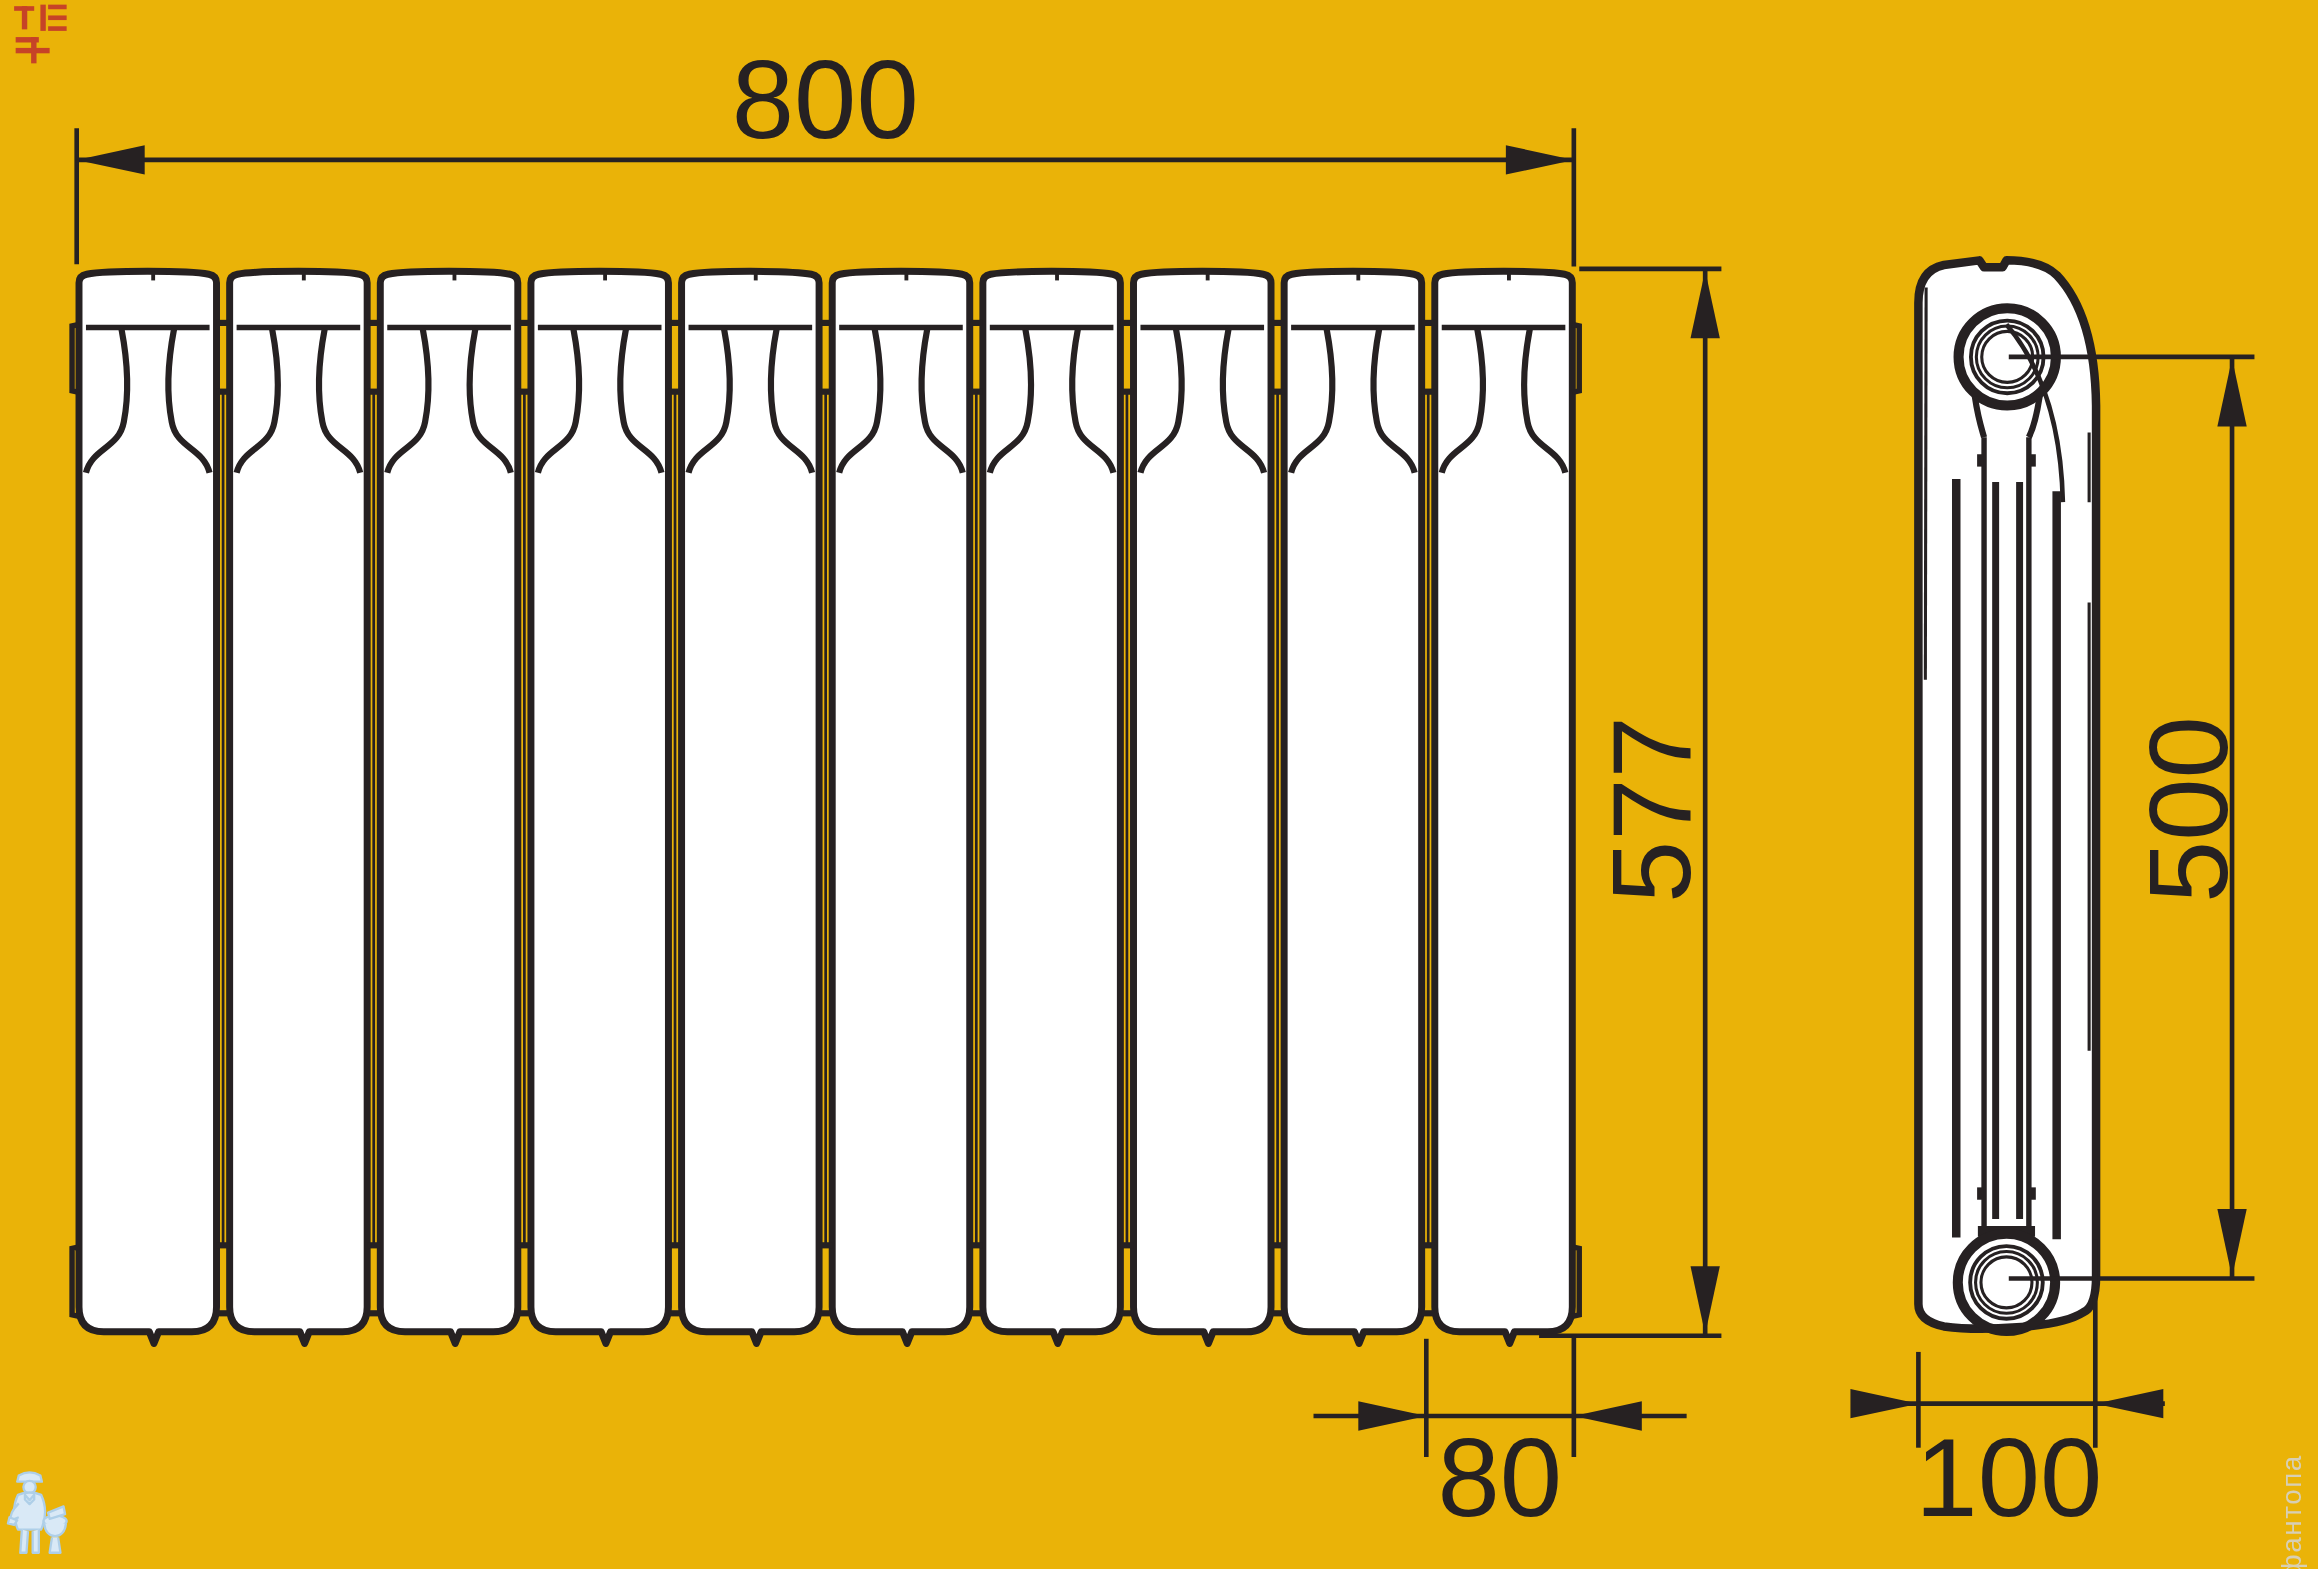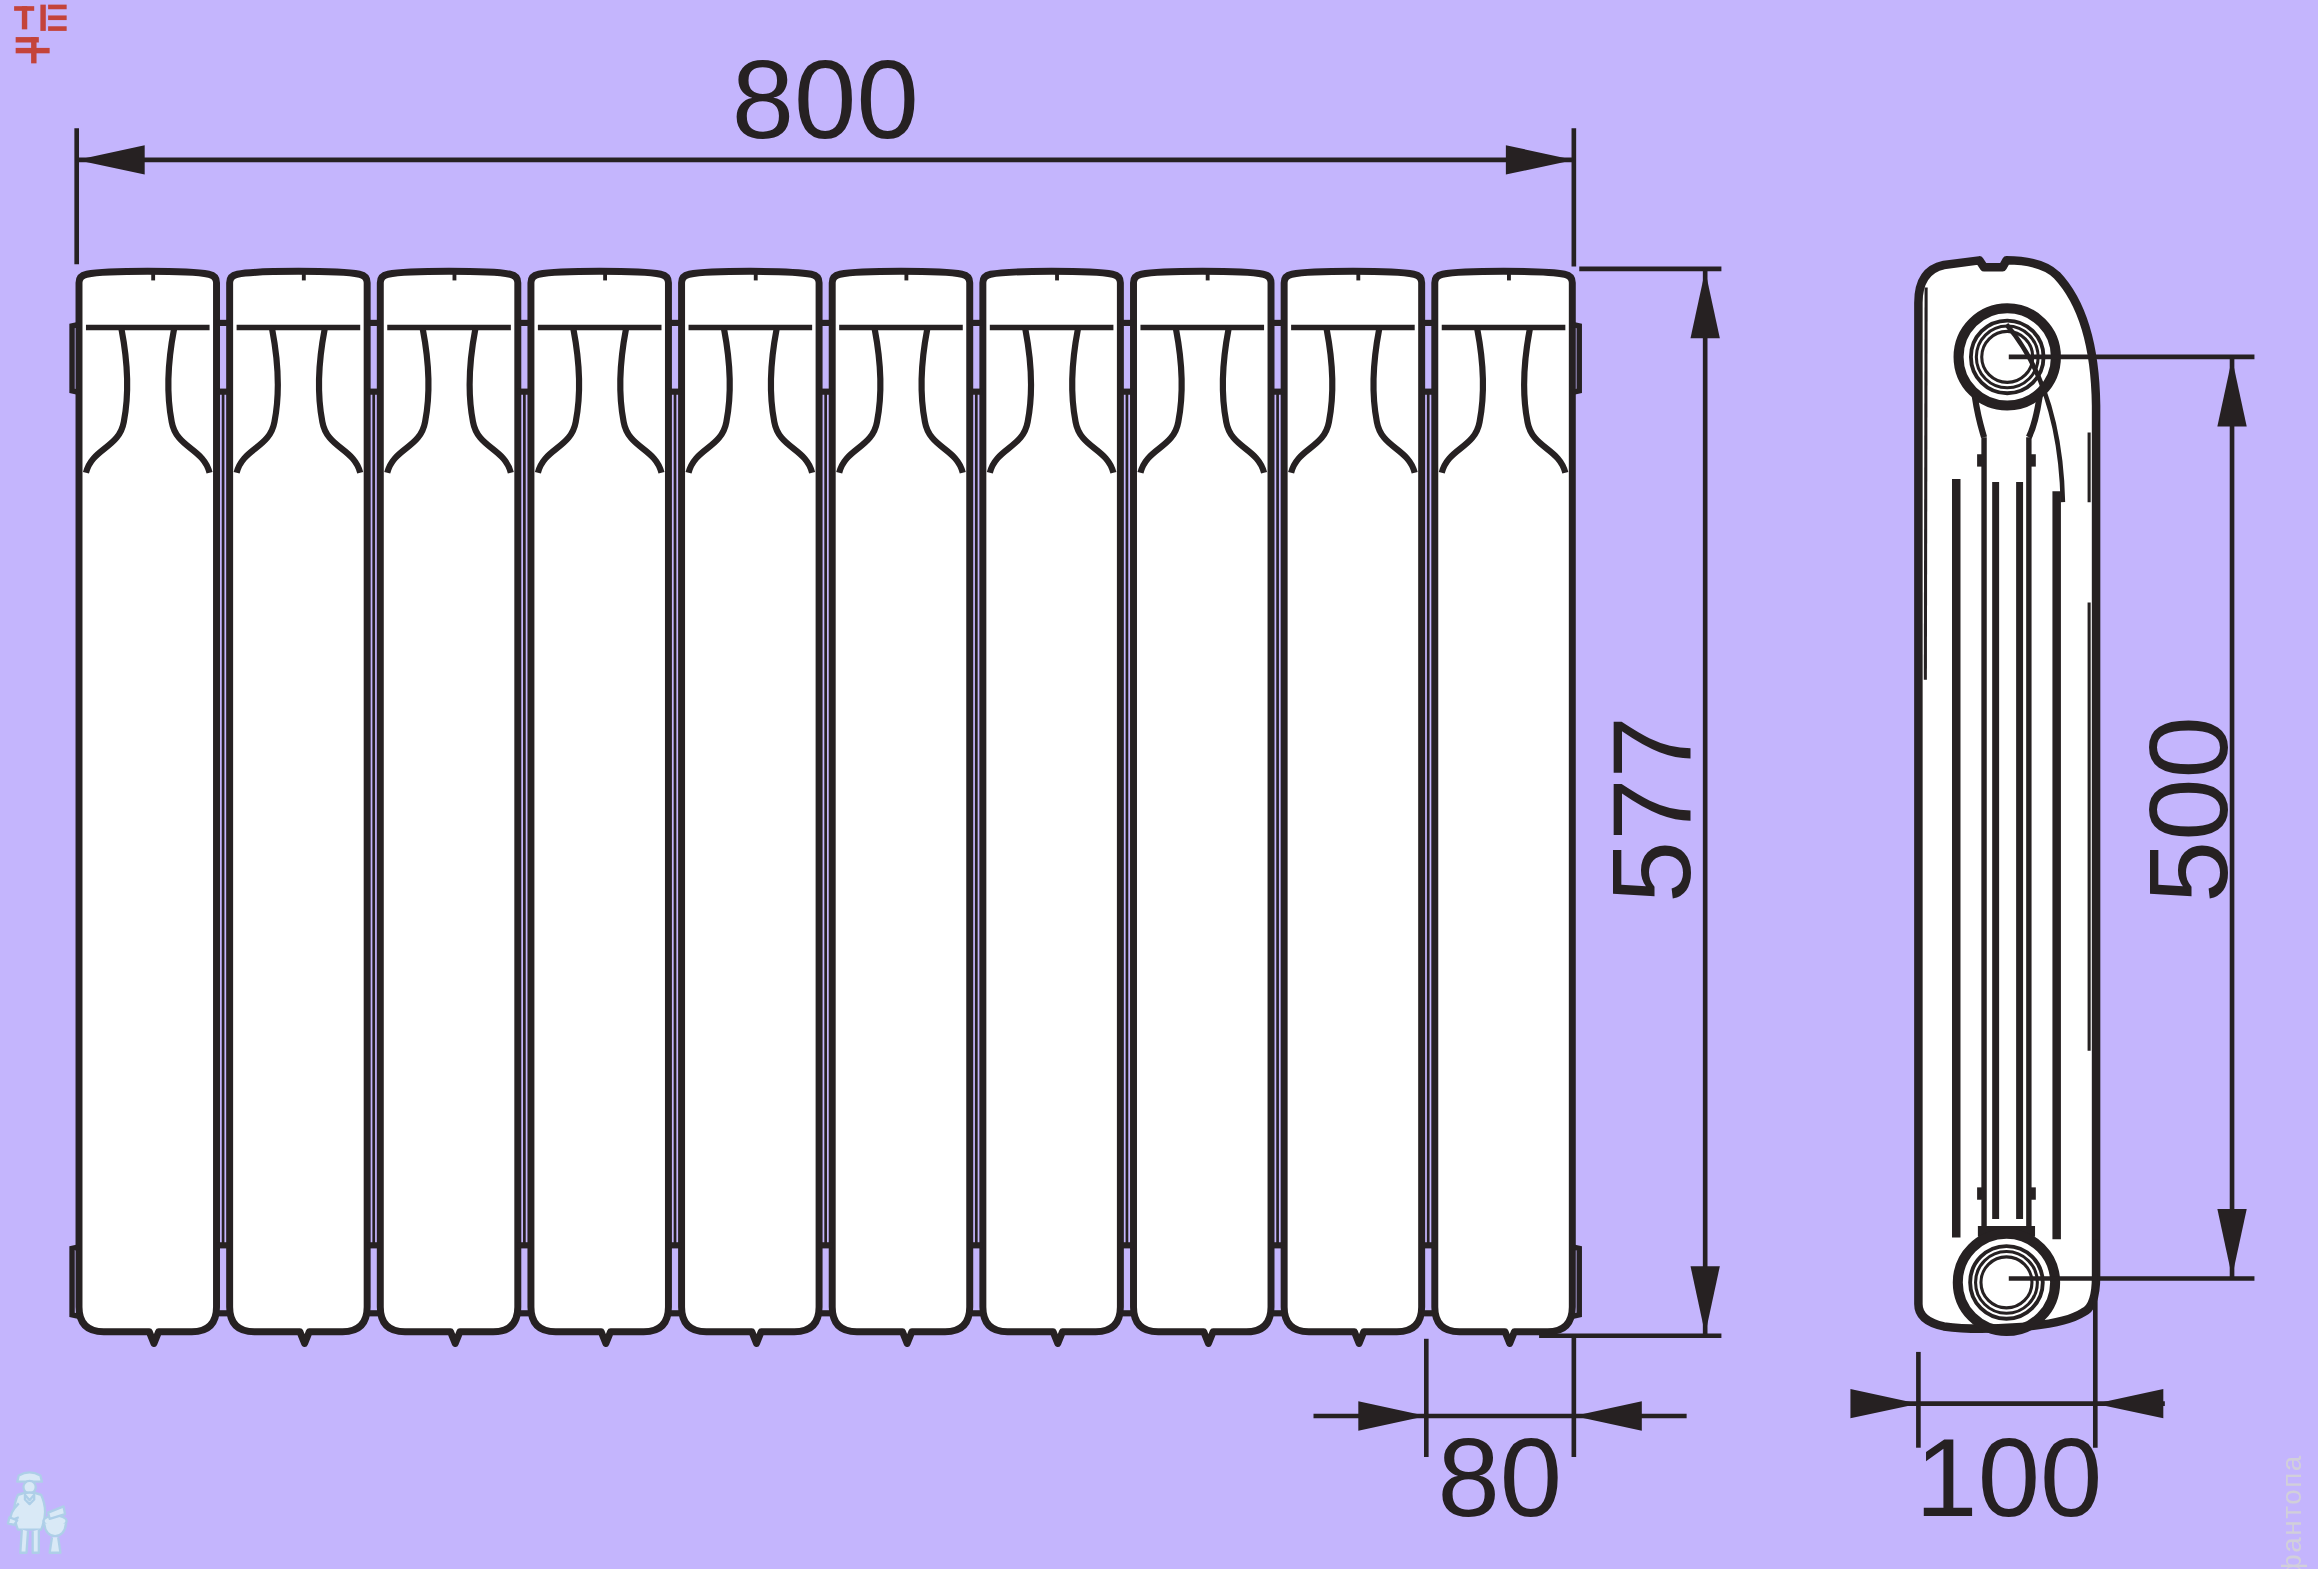--- a/index.html
+++ b/index.html
@@ -1,16 +1,16 @@
 <!DOCTYPE html>
 <html style="font-size:12.4px"><head>
 <meta charset="utf-8">
 <style>
   html,body{margin:0;padding:0;background:#fff;width:100%;height:100%;}
-  .canvas{width:100vw;height:100vh;display:flex;align-items:center;justify-content:flex-end;background:#c4b5fd;}
+  .canvas{width:100vw;height:100vh;display:flex;align-items:center;justify-content:flex-end;background:#eab308;}
   svg{width:100%;height:100%;display:block;}
   .ln{stroke:#262122;fill:none;stroke-linecap:butt;}
   .outline{stroke:#262122;fill:#ffffff;stroke-linejoin:round;}
   .arrow{fill:#262122;stroke:none;}
   .dimtxt{font-family:"Liberation Sans","DejaVu Sans",sans-serif;font-size:145px;fill:#262122;}
   .wmtxt{font-family:"Liberation Sans","DejaVu Sans",sans-serif;font-size:36px;letter-spacing:2px;}
 </style>
 </head>
 <body>
 

